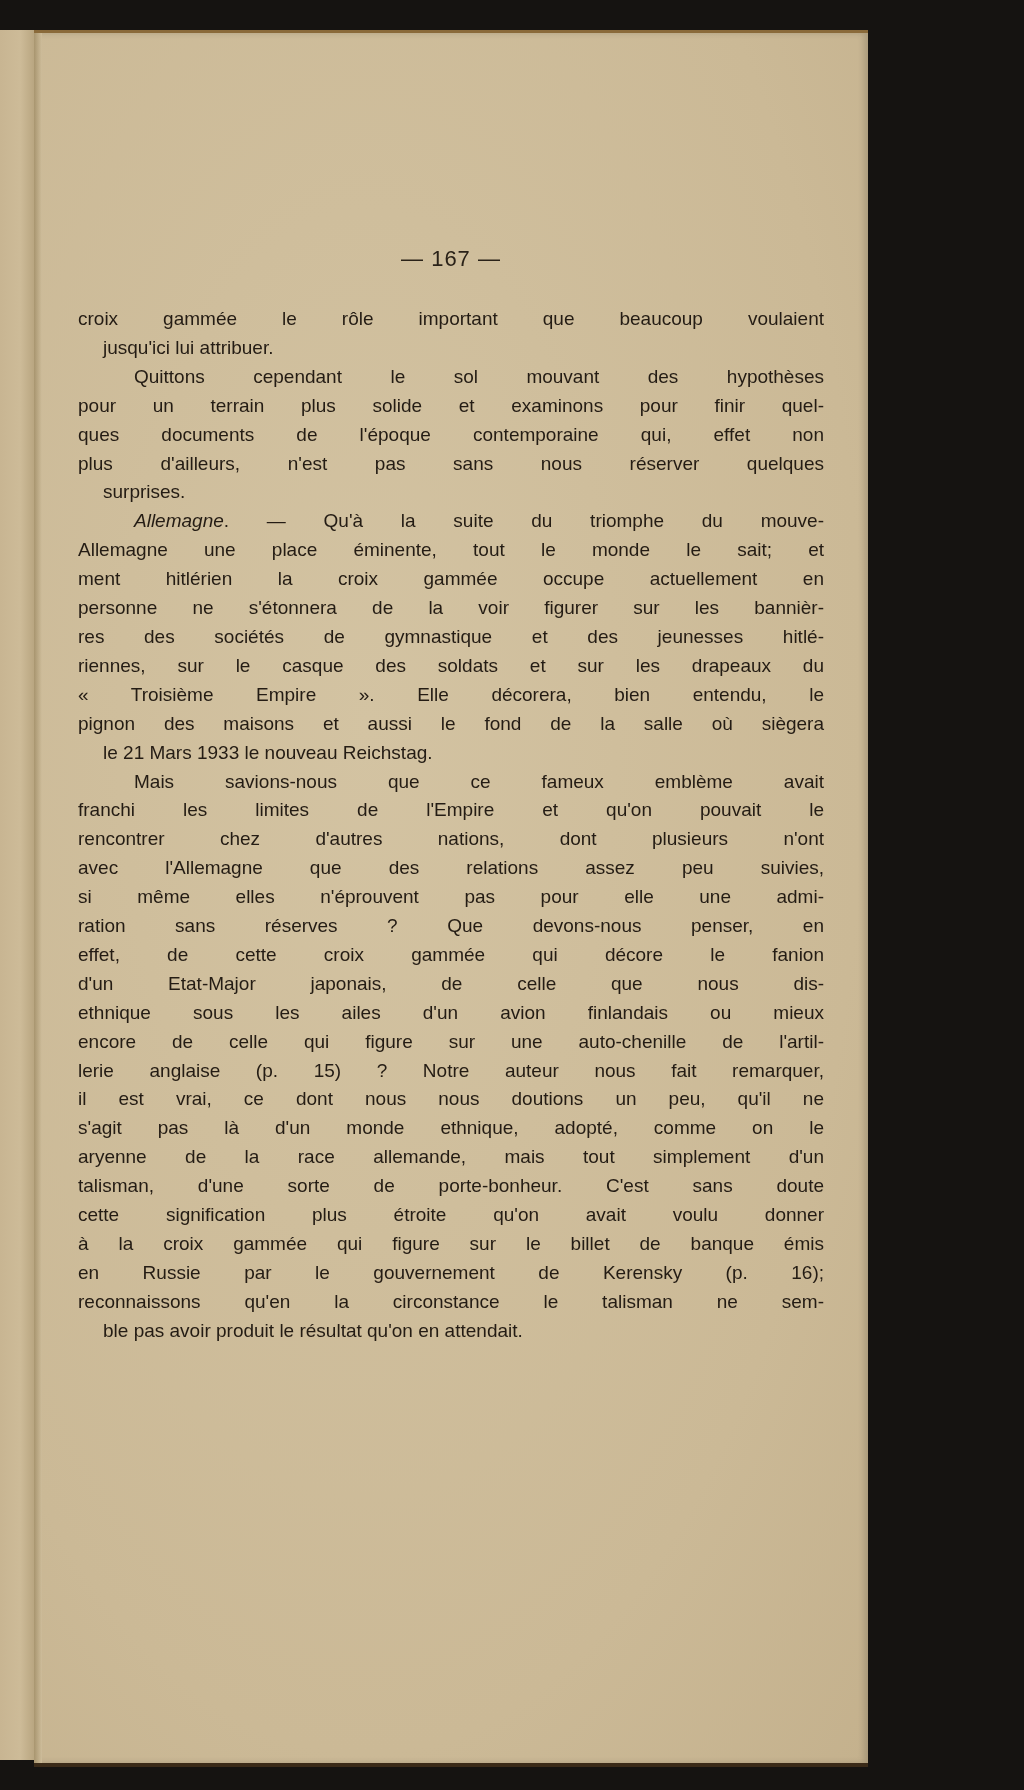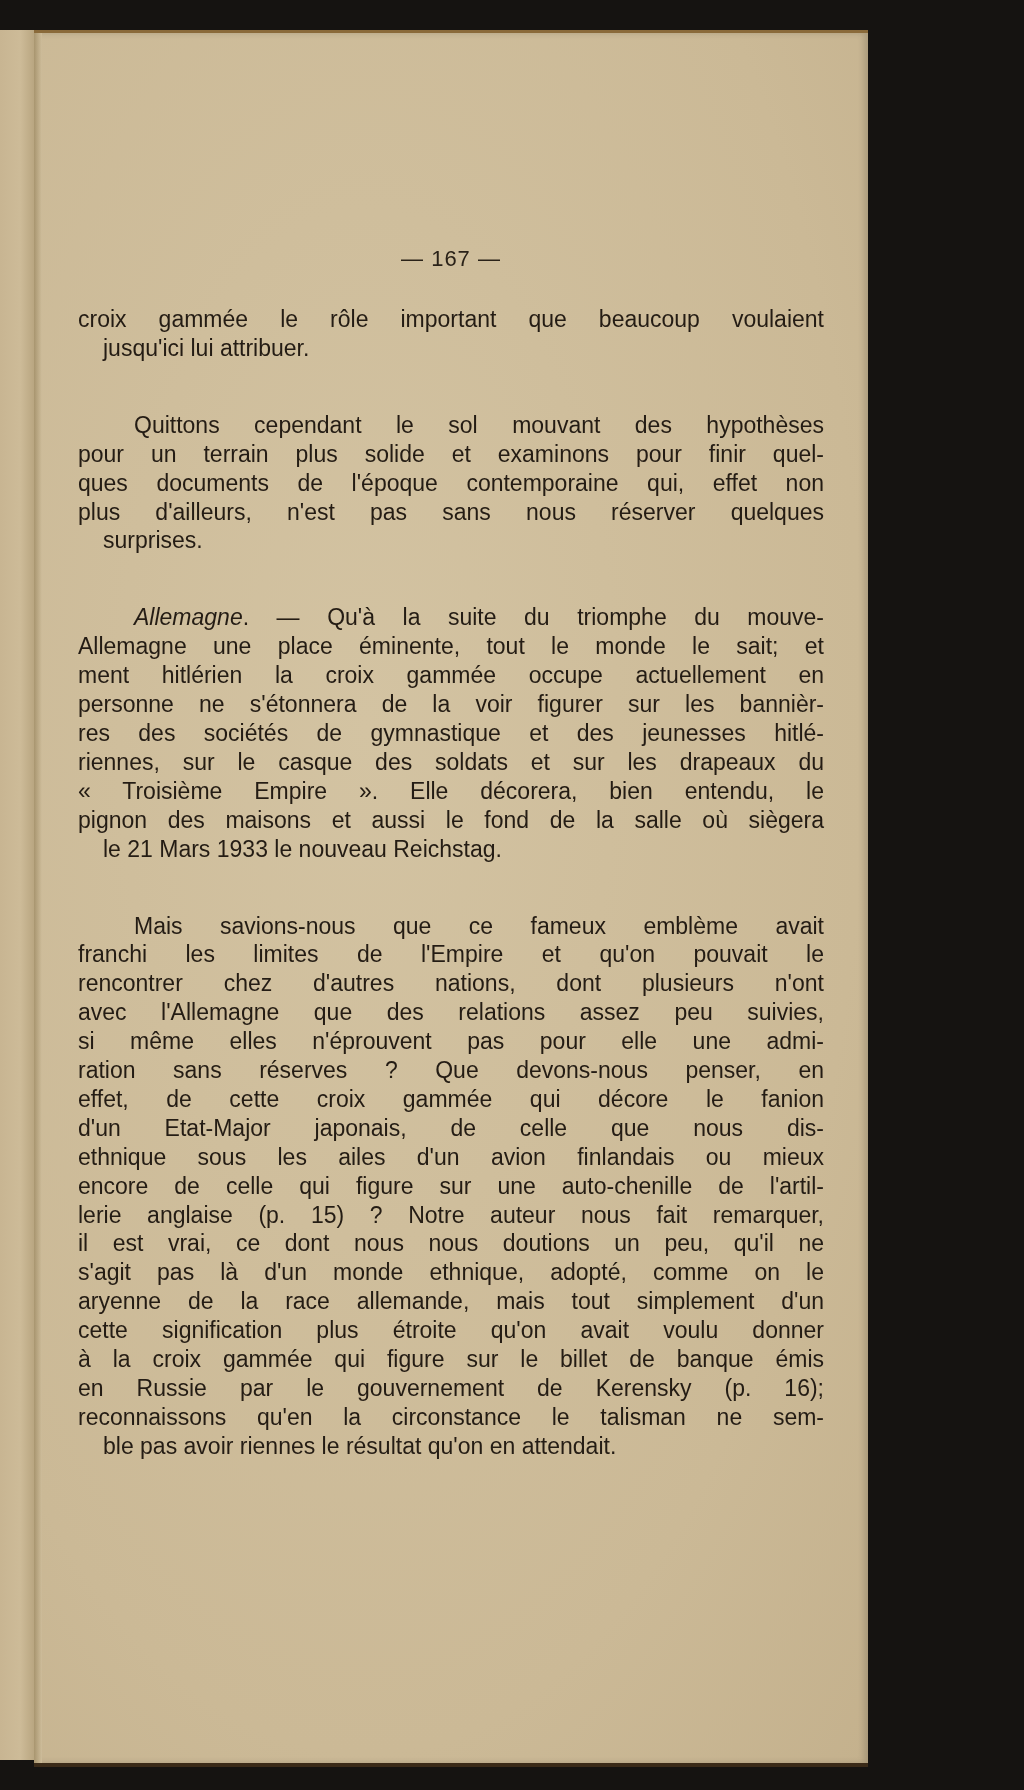--- a/index.html
+++ b/index.html
@@ -5,25 +5,25 @@
   html,body{margin:0;padding:0;}
   body{width:1024px;height:1790px;background:#151311;position:relative;overflow:hidden;}
   .left-page{position:absolute;left:0;top:30px;width:34px;height:1730px;background:linear-gradient(90deg,#c8b592 0%,#cdbb98 60%,#b9a681 100%);}
   .page{position:absolute;left:34px;top:30px;width:834px;height:1730px;background:#cebd9b;
         background-image:radial-gradient(ellipse at 40% 40%,#d3c3a2 0%,#cbb996 70%,#c4b18d 100%);
         border-top:3px solid #8a6a3a;border-bottom:4px solid #3a2a18;box-shadow:inset -4px 0 6px rgba(0,0,0,0.15);}
   .gutter{position:absolute;left:0;top:0;width:8px;height:100%;background:linear-gradient(90deg,#a8956f,#cebd9b);}
   .page-number{position:absolute;left:0;width:100%;top:213px;text-align:center;
         font-family:"Liberation Sans",sans-serif;font-size:22px;color:#2a2218;letter-spacing:1px;}
   .text{position:absolute;left:44px;top:272px;width:746px;
-        font-family:"Liberation Sans",sans-serif;font-size:23px;line-height:28.9px;color:#241c14;
+        font-family:"Liberation Sans",sans-serif;font-size:19px;line-height:28.9px;color:#241c14;
         text-align:justify;}
   .line{display:block;white-space:nowrap;text-align-last:justify;}
   .line.last{text-align-last:left;margin-left:25px;}
-  .indent{padding-left:56px;margin-top:48px;}
+  .indent{padding-left:56px;}
   .ital{font-style:italic;}
 </style>
 </head>
 <body>
 
 <div class="left-page"></div>
 <div class="page">
   <div class="gutter"></div>
   <div class="page-number">— 167 —</div>
   <div class="text" id="body-text">
@@ -57,20 +57,21 @@
         <span class="line">si même elles n'éprouvent pas pour elle une admi-</span>
         <span class="line">ration sans réserves ? Que devons-nous penser, en</span>
         <span class="line">effet, de cette croix gammée qui décore le fanion</span>
         <span class="line">d'un Etat-Major japonais, de celle que nous dis-</span>
         <span class="line">ethnique sous les ailes d'un avion finlandais ou mieux</span>
         <span class="line">encore de celle qui figure sur une auto-chenille de l'artil-</span>
         <span class="line">lerie anglaise (p. 15) ? Notre auteur nous fait remarquer,</span>
         <span class="line">il est vrai, ce dont nous nous doutions un peu, qu'il ne</span>
         <span class="line">s'agit pas là d'un monde ethnique, adopté, comme on le</span>
         <span class="line">aryenne de la race allemande, mais tout simplement d'un</span>
+        <span class="line">talisman, d'une sorte de porte-bonheur. C'est sans doute</span>
         <span class="line">cette signification plus étroite qu'on avait voulu donner</span>
         <span class="line">à la croix gammée qui figure sur le billet de banque émis</span>
         <span class="line">en Russie par le gouvernement de Kerensky (p. 16);</span>
         <span class="line">reconnaissons qu'en la circonstance le talisman ne sem-</span>
-        <span class="line last">ble pas avoir riennes le résultat qu'on en attendait.</span>
+        <span class="line last">ble pas avoir produit le résultat qu'on en attendait.</span>
       </div>
     </div>
 </div>
 
 </body></html>

